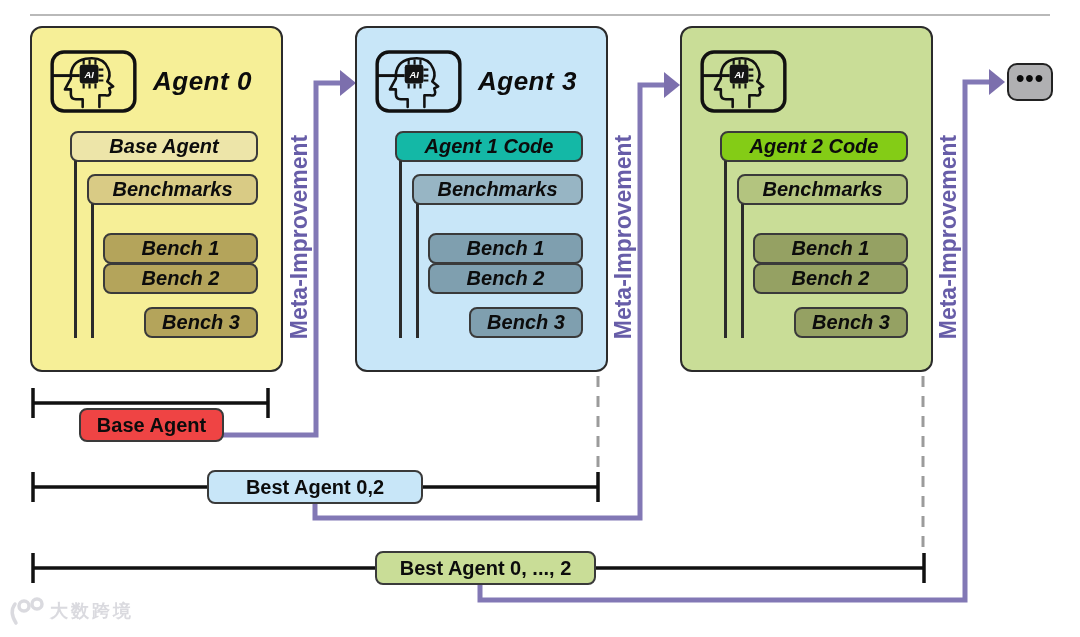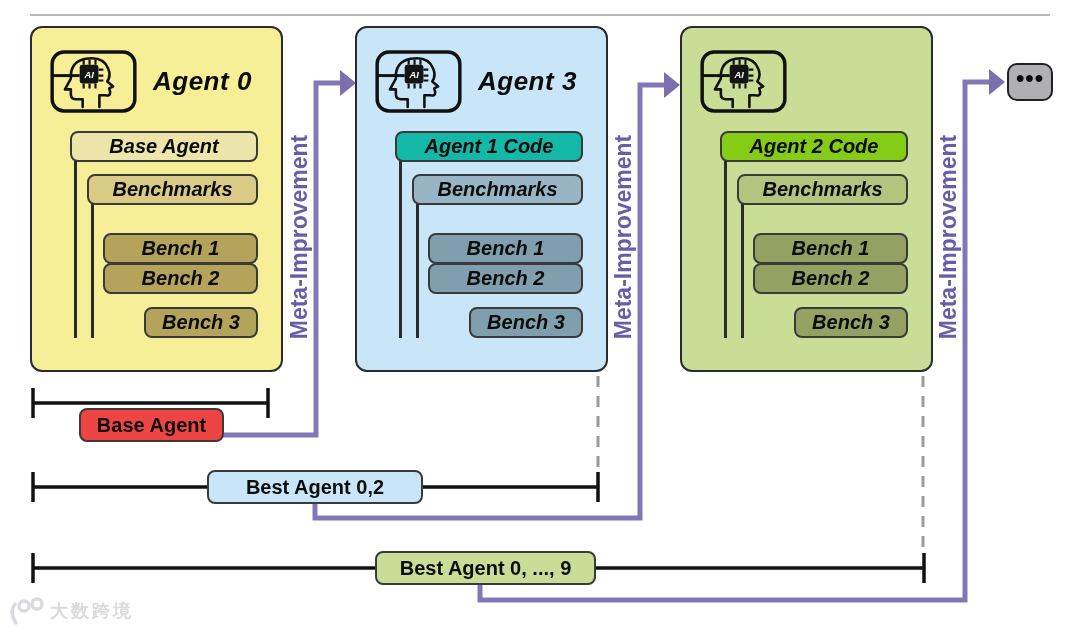--- a/index.html
+++ b/index.html
@@ -178,21 +178,21 @@
     <div class="tree-line tree-a"></div>
     <div class="tree-line tree-b"></div>
   </div>
 
   <div class="meta-label" id="meta1">Meta-Improvement</div>
   <div class="meta-label" id="meta2">Meta-Improvement</div>
   <div class="meta-label" id="meta3">Meta-Improvement</div>
 
   <div class="tl-box" id="tlbox1">Base Agent</div>
   <div class="tl-box" id="tlbox2">Best Agent 0,2</div>
-  <div class="tl-box" id="tlbox3">Best Agent 0, ..., 9</div>
+  <div class="tl-box" id="tlbox3">Best Agent 0, ..., 2</div>
 
   <div class="ellipsis-box">
     <span class="ellipsis-text">•••</span>
   </div>
 
   <div class="watermark">
     <svg width="38" height="30" viewBox="0 0 38 30">
       <path d="M10,27 Q3,16 9,8" fill="none" stroke="rgba(205,205,212,0.75)" stroke-width="3.5" stroke-linecap="round"></path>
       <circle cx="18" cy="10" r="5" fill="none" stroke="rgba(205,205,212,0.75)" stroke-width="3.5"></circle>
       <circle cx="31" cy="8" r="5" fill="none" stroke="rgba(205,205,212,0.75)" stroke-width="3.5"></circle>

